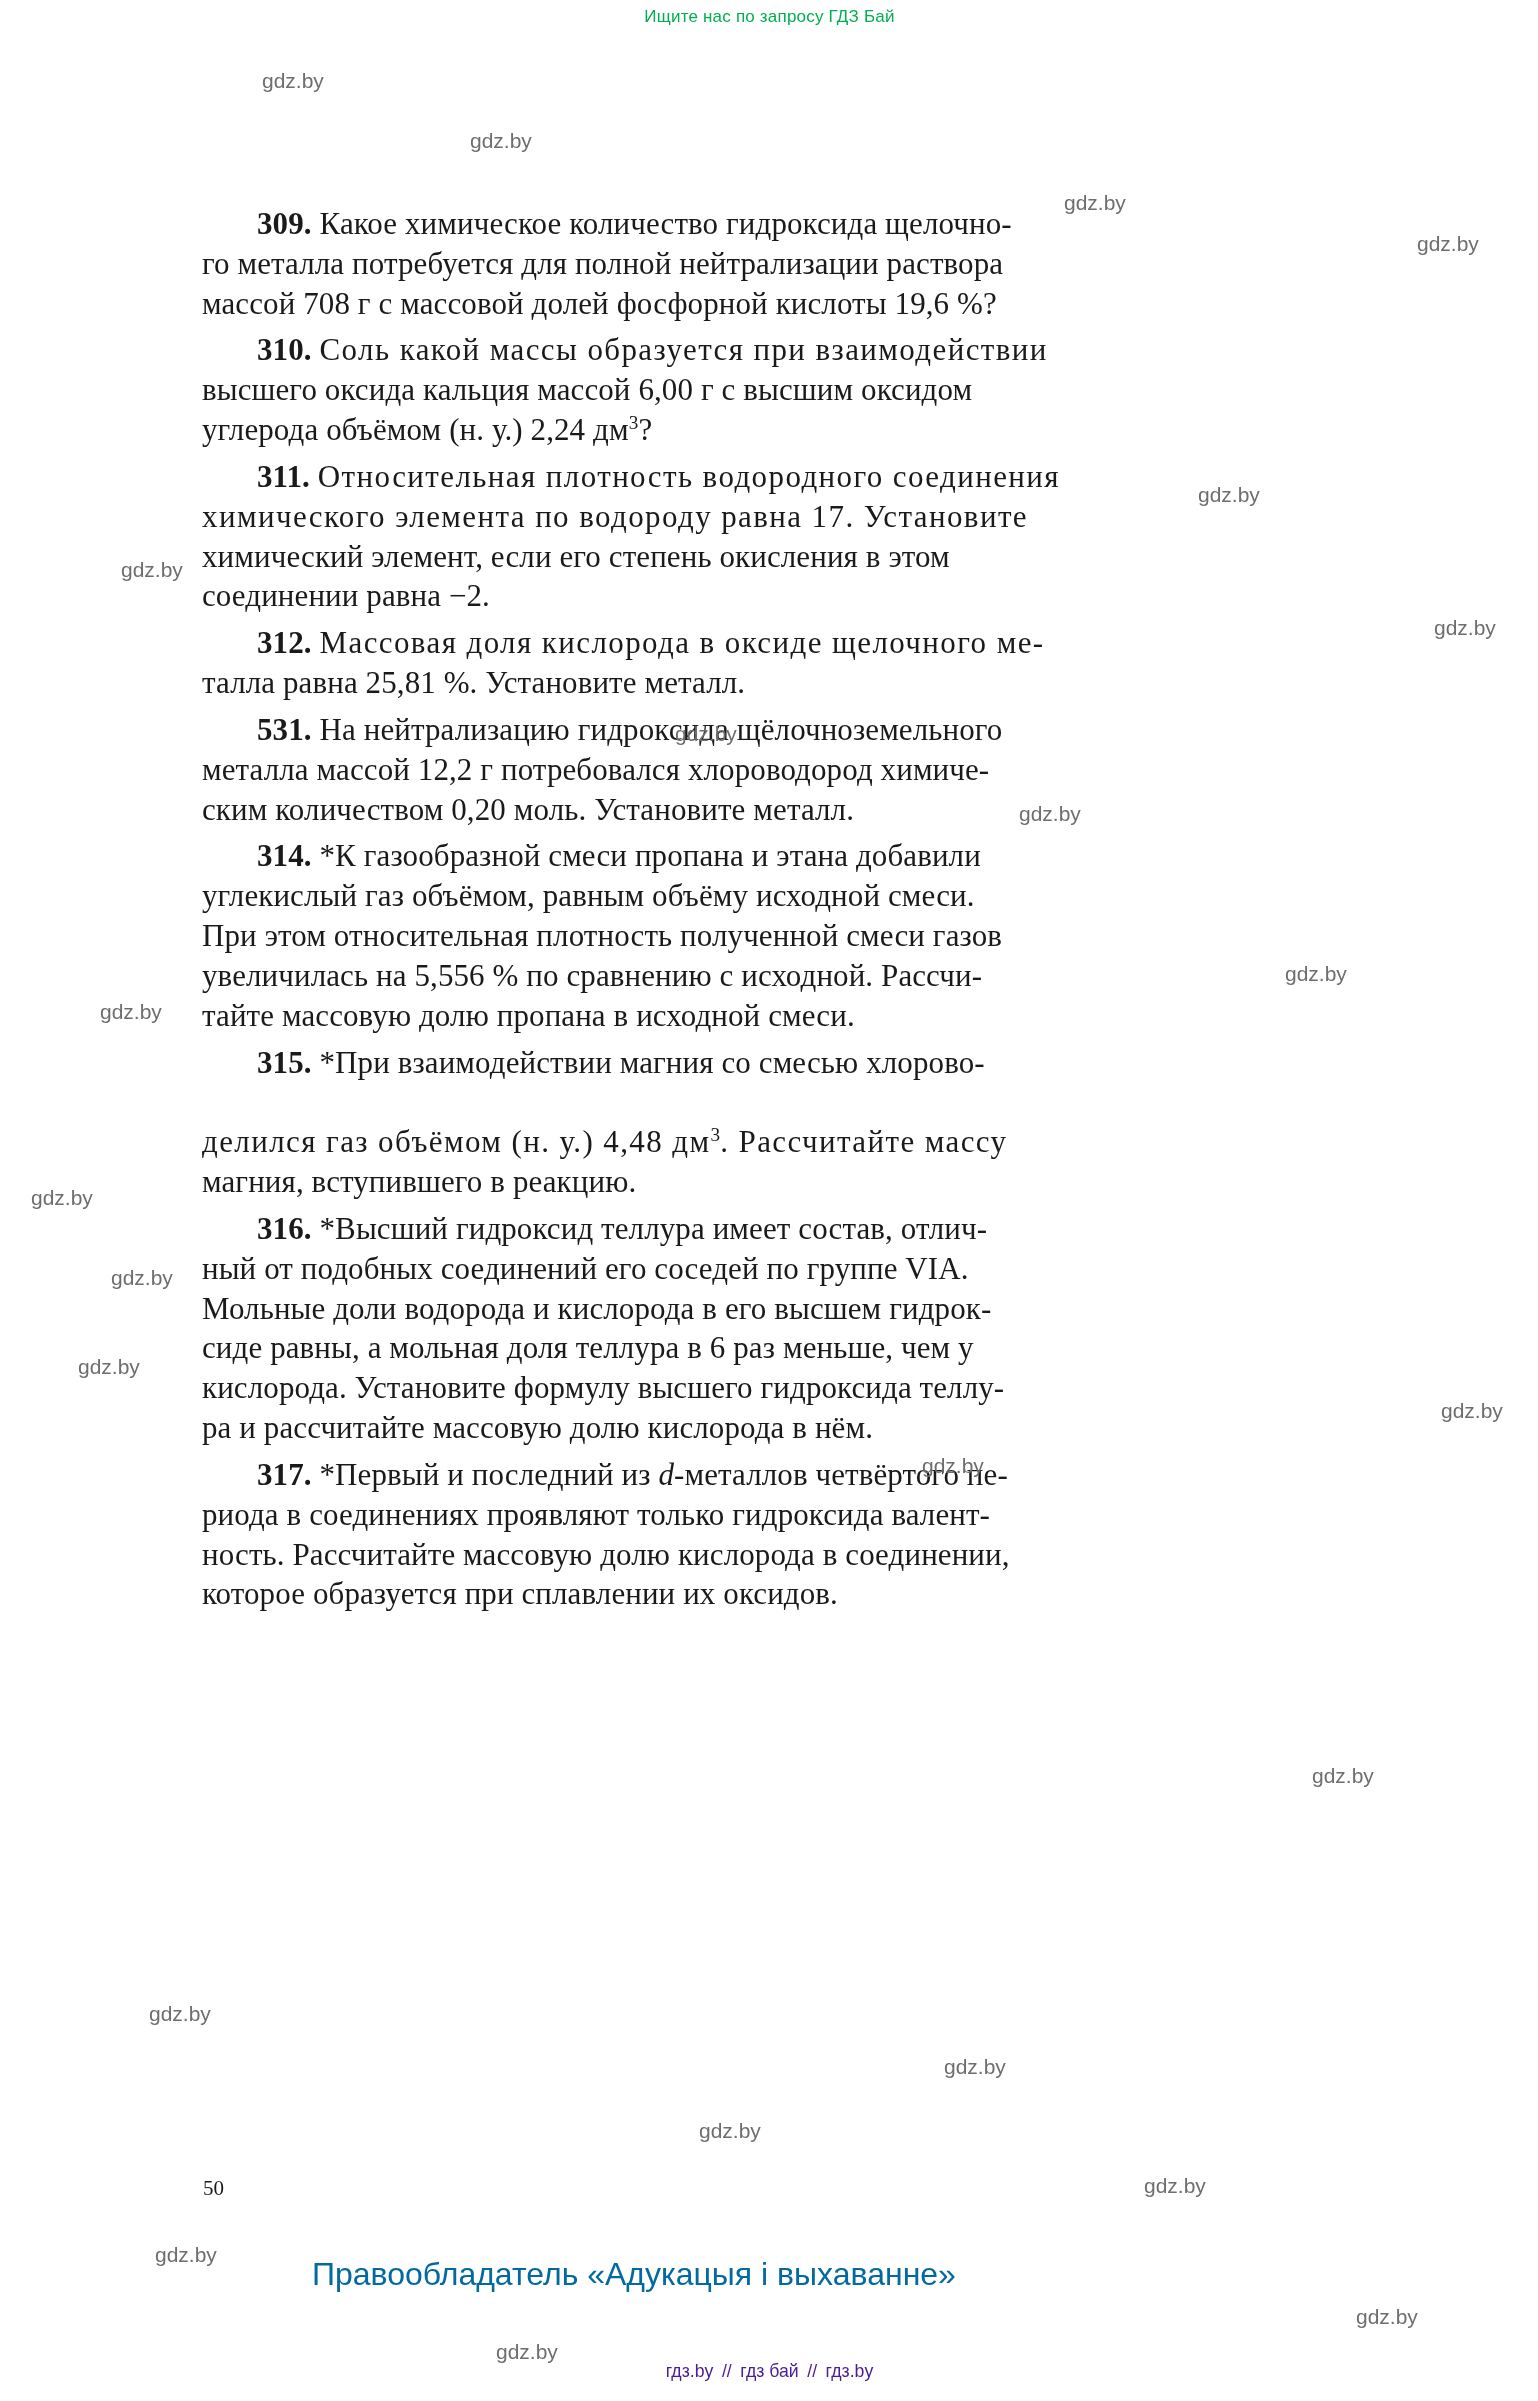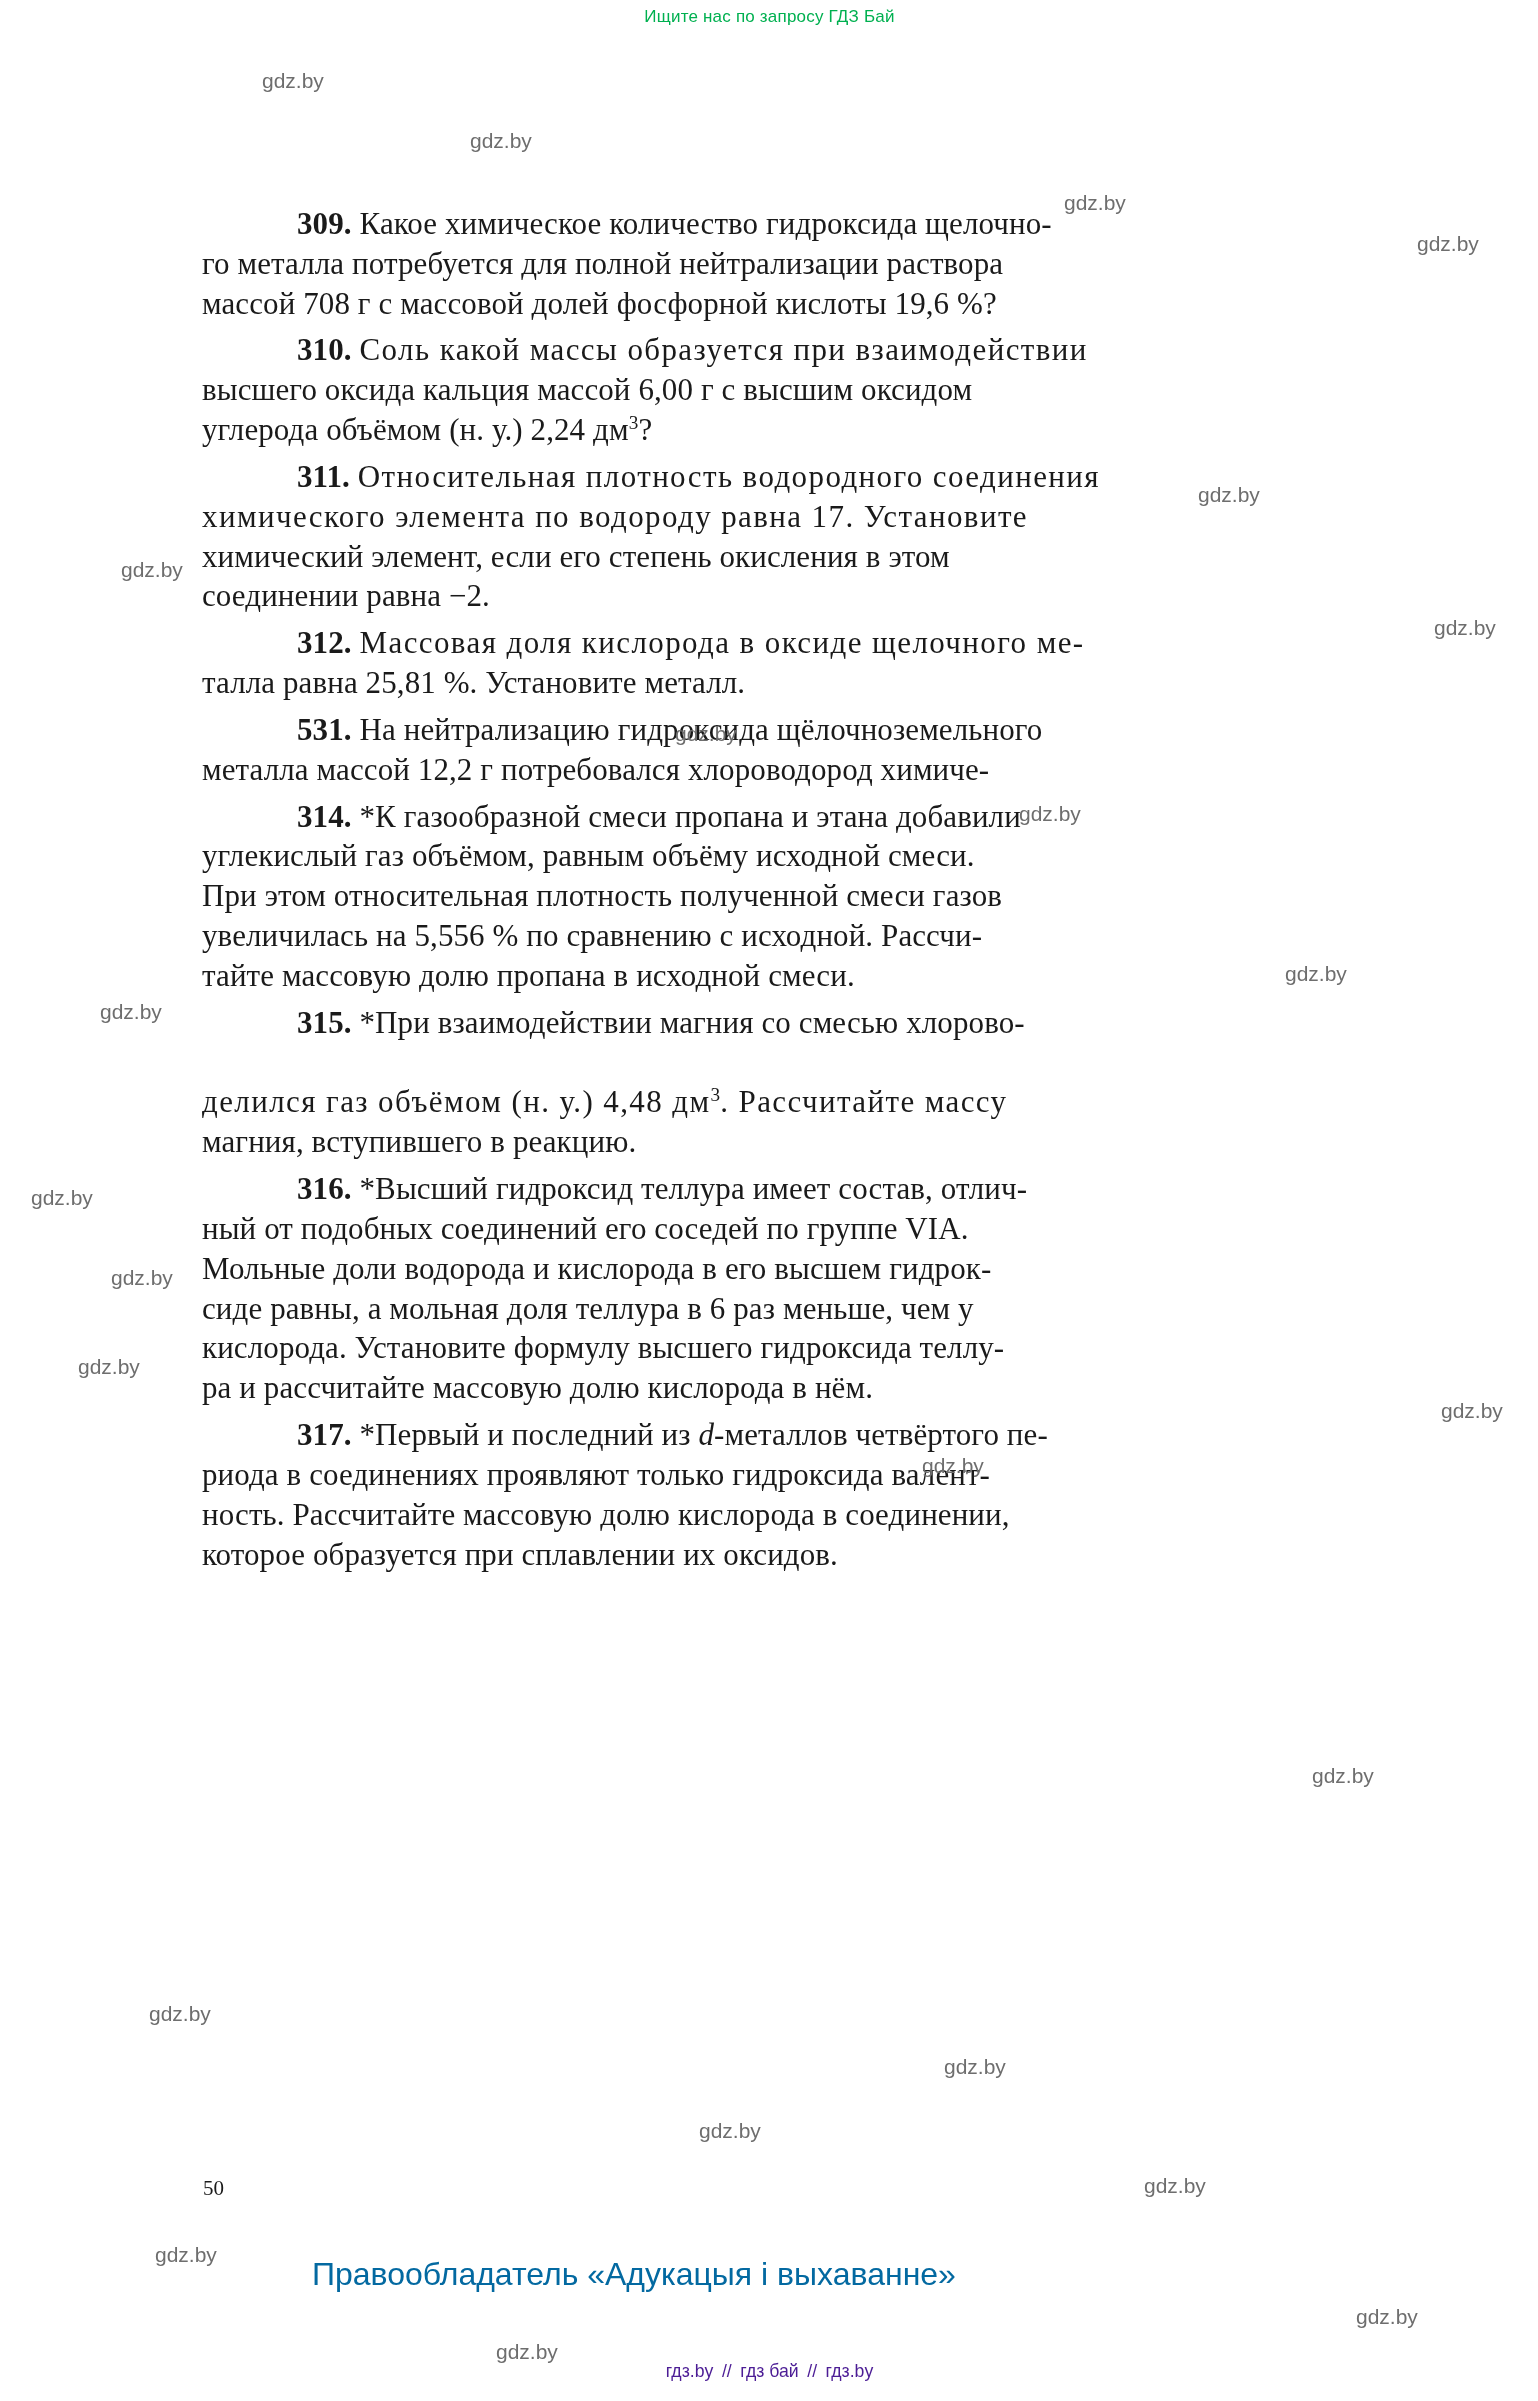--- a/index.html
+++ b/index.html
@@ -51,21 +51,20 @@
     hyphens: manual;
     letter-spacing: 0.1px;
   }
 
   .indent {
     display: inline-block;
     width: 55px;
   }
   .num {
     font-weight: bold;
-    margin-left: 40px;
   }
   .spaced {
     letter-spacing: 1.4px;
   }
   sup {
     font-size: 0.62em;
     vertical-align: super;
     line-height: 0;
   }
   em.ital {
@@ -149,20 +148,21 @@
     <p class="para">
       <span class="indent"></span><span class="num">312.</span>
       <span class="spaced">Массовая доля кислорода в оксиде щелочного ме-</span><br>
       <span>талла равна 25,81 %. Установите металл.</span>
     </p>
 
     <p class="para">
       <span class="indent"></span><span class="num">531.</span>
       <span>На нейтрализацию гидроксида щёлочноземельного</span><br>
       <span>металла массой 12,2 г потребовался хлороводород химиче-</span><br>
+      <span>ским количеством 0,20 моль. Установите металл.</span>
     </p>
 
     <p class="para">
       <span class="indent"></span><span class="num">314.</span>
       <span>*К газообразной смеси пропана и этана добавили</span><br>
       <span>углекислый газ объёмом, равным объёму исходной смеси.</span><br>
       <span>При этом относительная плотность полученной смеси газов</span><br>
       <span>увеличилась на 5,556 % по сравнению с исходной. Рассчи-</span><br>
       <span>тайте массовую долю пропана в исходной смеси.</span>
     </p>

